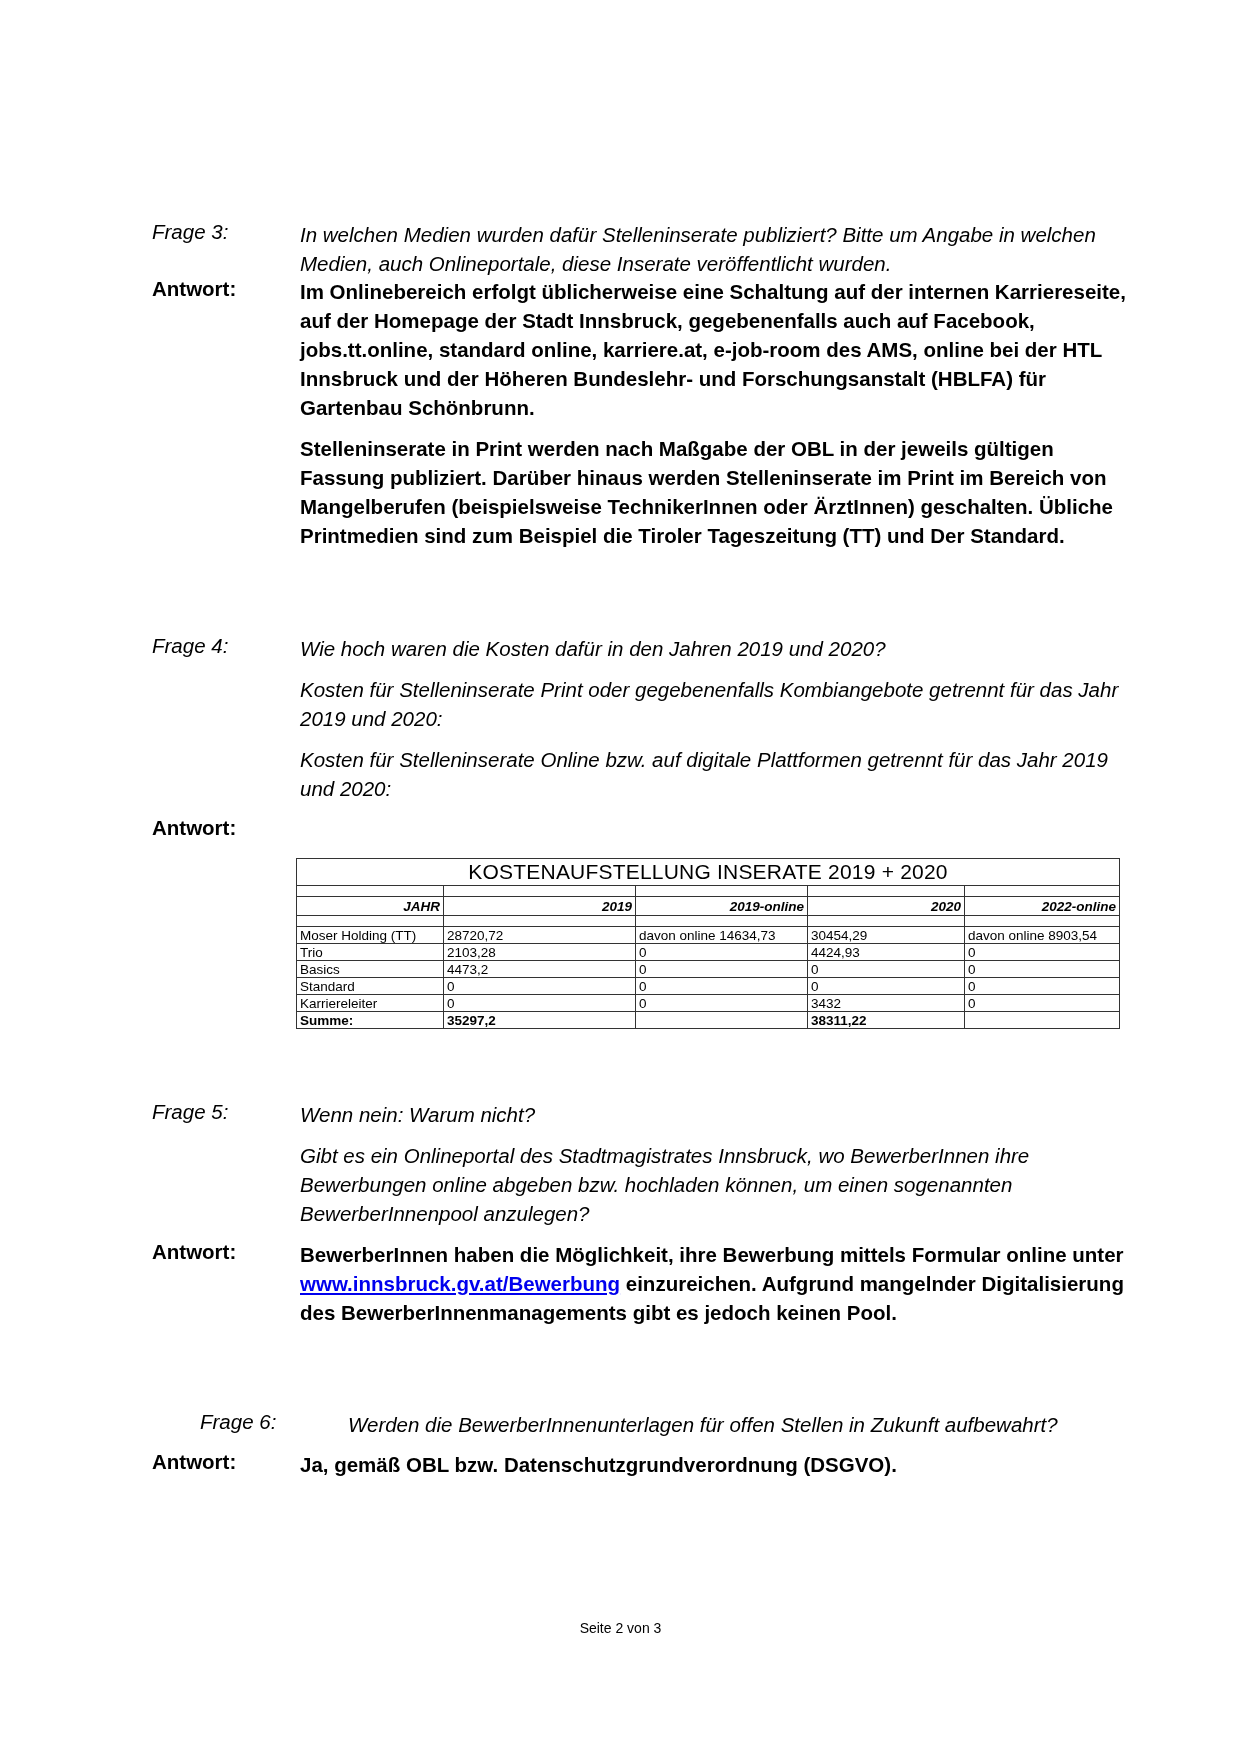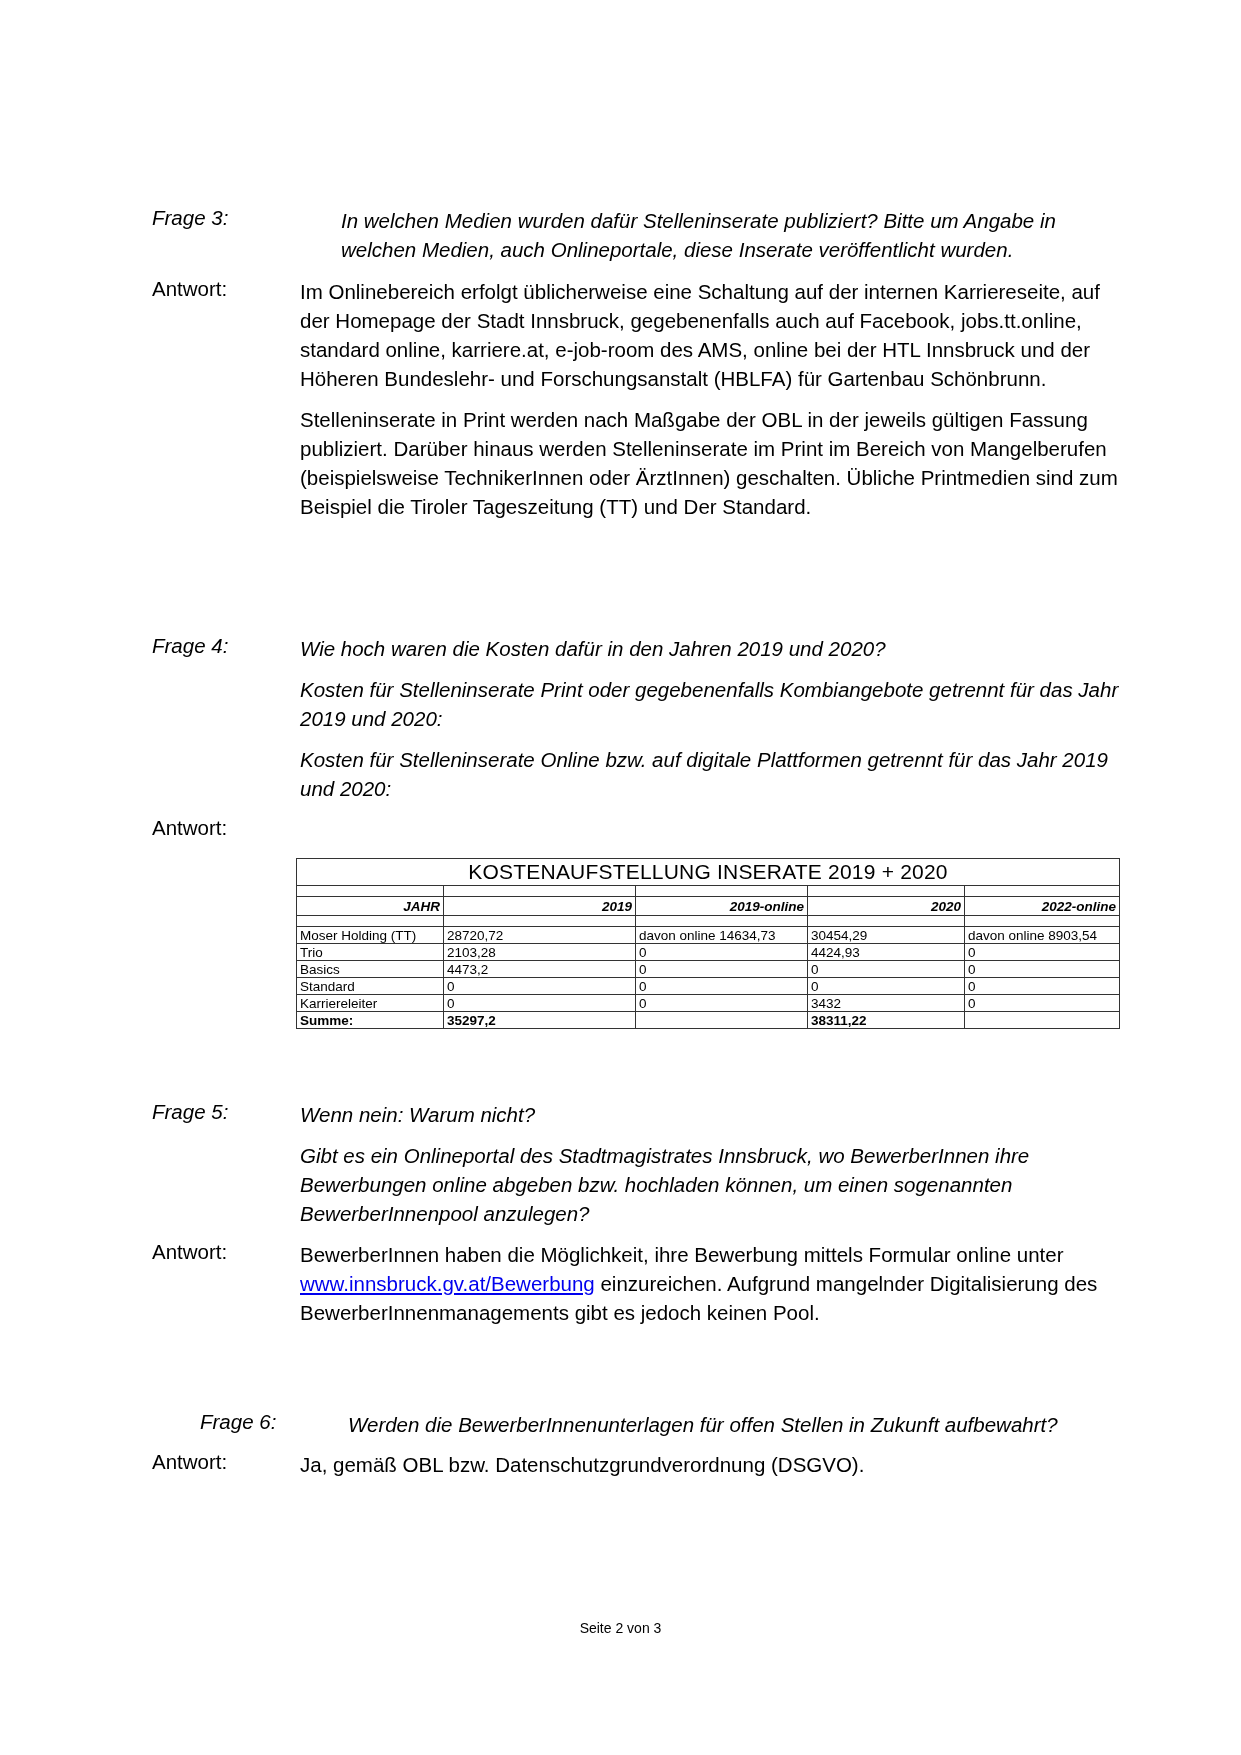--- a/index.html
+++ b/index.html
@@ -1,36 +1,36 @@
 <!DOCTYPE html>
 <html><head>
 <meta charset="utf-8">
 <style>
   html, body { margin: 0; padding: 0; background: #ffffff; }
   body { width: 1241px; height: 1755px; position: relative; font-family: "Liberation Sans", sans-serif; color: #000; font-size: 20.5px; }
   .row { position: absolute; left: 152px; width: 980px; display: flex; }
   .lbl { width: 148px; flex: none; }
   .content { width: 830px; line-height: 29px; }
   .q { font-style: italic; }
-  .a { font-weight: normal; }
+  .a { font-weight: bold; }
   p { margin: 0 0 12px 0; }
   a.link { color: #0000ee; text-decoration: underline; }
   .tbl-wrap { position: absolute; left: 296px; top: 858px; width: 824px; }
   table { border-collapse: collapse; width: 100%; font-size: 13.5px; font-family: "Liberation Sans", sans-serif; }
   td, th { border: 1.5px solid #333; padding: 0 3px; height: 16px; white-space: nowrap; }
   th.title { font-size: 21px; font-weight: normal; height: 26px; text-align: center; letter-spacing: 0.2px; }
   th.h { font-style: italic; font-weight: bold; text-align: right; height: 18px; }
   td.num { text-align: left; }
   tr.spacer td { height: 10px; }
   .footer { position: absolute; left: 0; width: 1241px; top: 1620px; text-align: center; font-size: 14px; }
 </style>
 </head>
 <body>
 
-<div class="row" style="top:206px;gap:41px;">
+<div class="row" style="top:220px;">
   <div class="lbl q">Frage 3:</div>
   <div class="content q">In welchen Medien wurden dafür Stelleninserate publiziert? Bitte um Angabe in welchen Medien, auch Onlineportale, diese Inserate veröffentlicht wurden.</div>
 </div>
 <div class="row" style="top:277px;">
   <div class="lbl a">Antwort:</div>
   <div class="content a">
     <p>Im Onlinebereich erfolgt üblicherweise eine Schaltung auf der internen Karriereseite, auf der Homepage der Stadt Innsbruck, gegebenenfalls auch auf Facebook, jobs.tt.online, standard online, karriere.at, e-job-room des AMS, online bei der HTL Innsbruck und der Höheren Bundeslehr- und Forschungsanstalt (HBLFA) für Gartenbau Schönbrunn.</p>
     <p>Stelleninserate in Print werden nach Maßgabe der OBL in der jeweils gültigen Fassung publiziert. Darüber hinaus werden Stelleninserate im Print im Bereich von Mangelberufen (beispielsweise TechnikerInnen oder ÄrztInnen) geschalten. Übliche Printmedien sind zum Beispiel die Tiroler Tageszeitung (TT) und Der Standard.</p>
   </div>
 </div>

